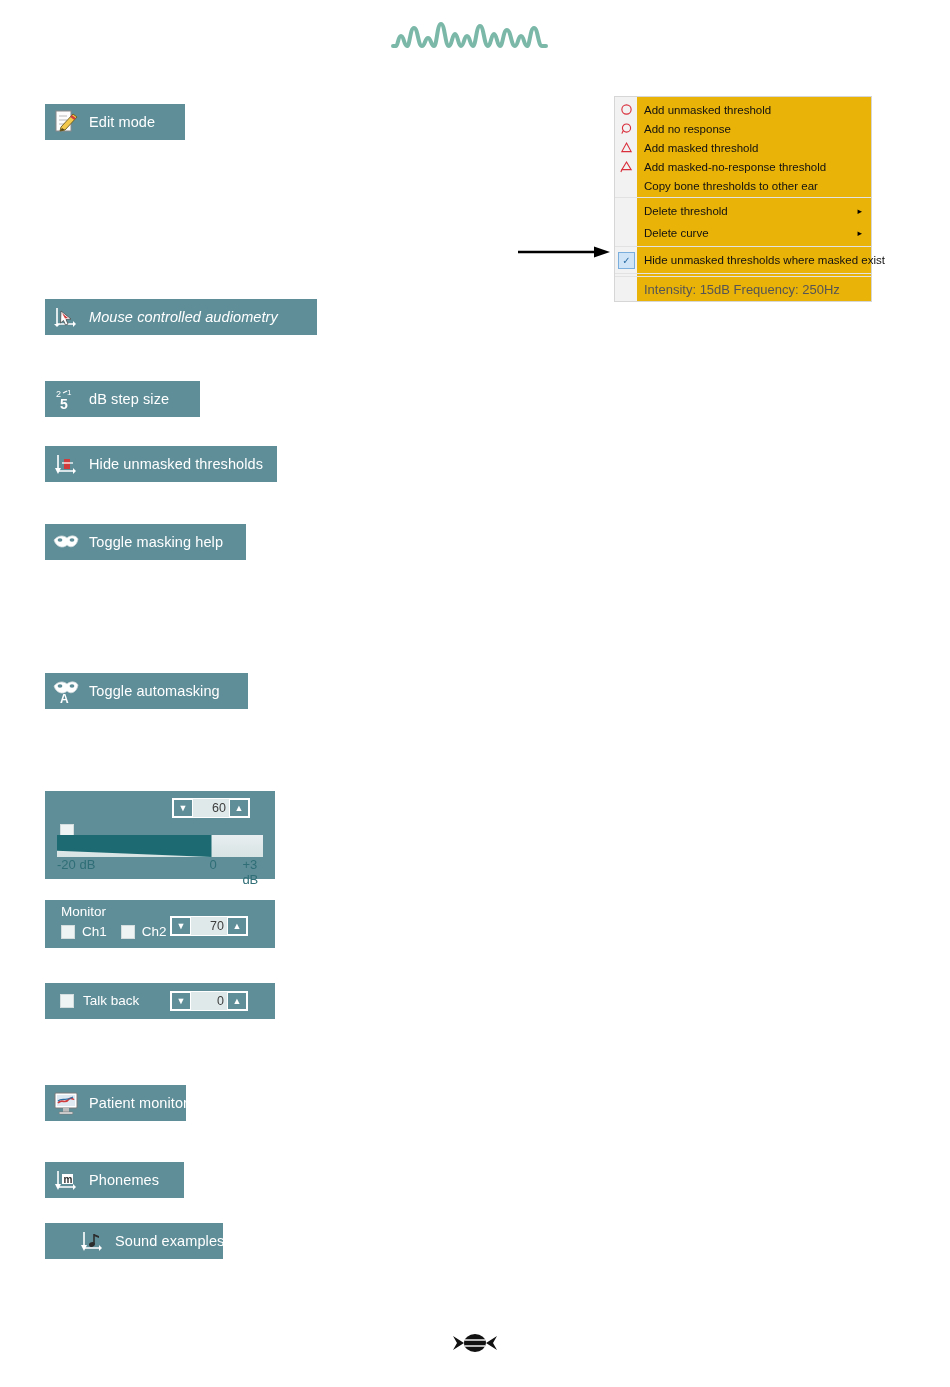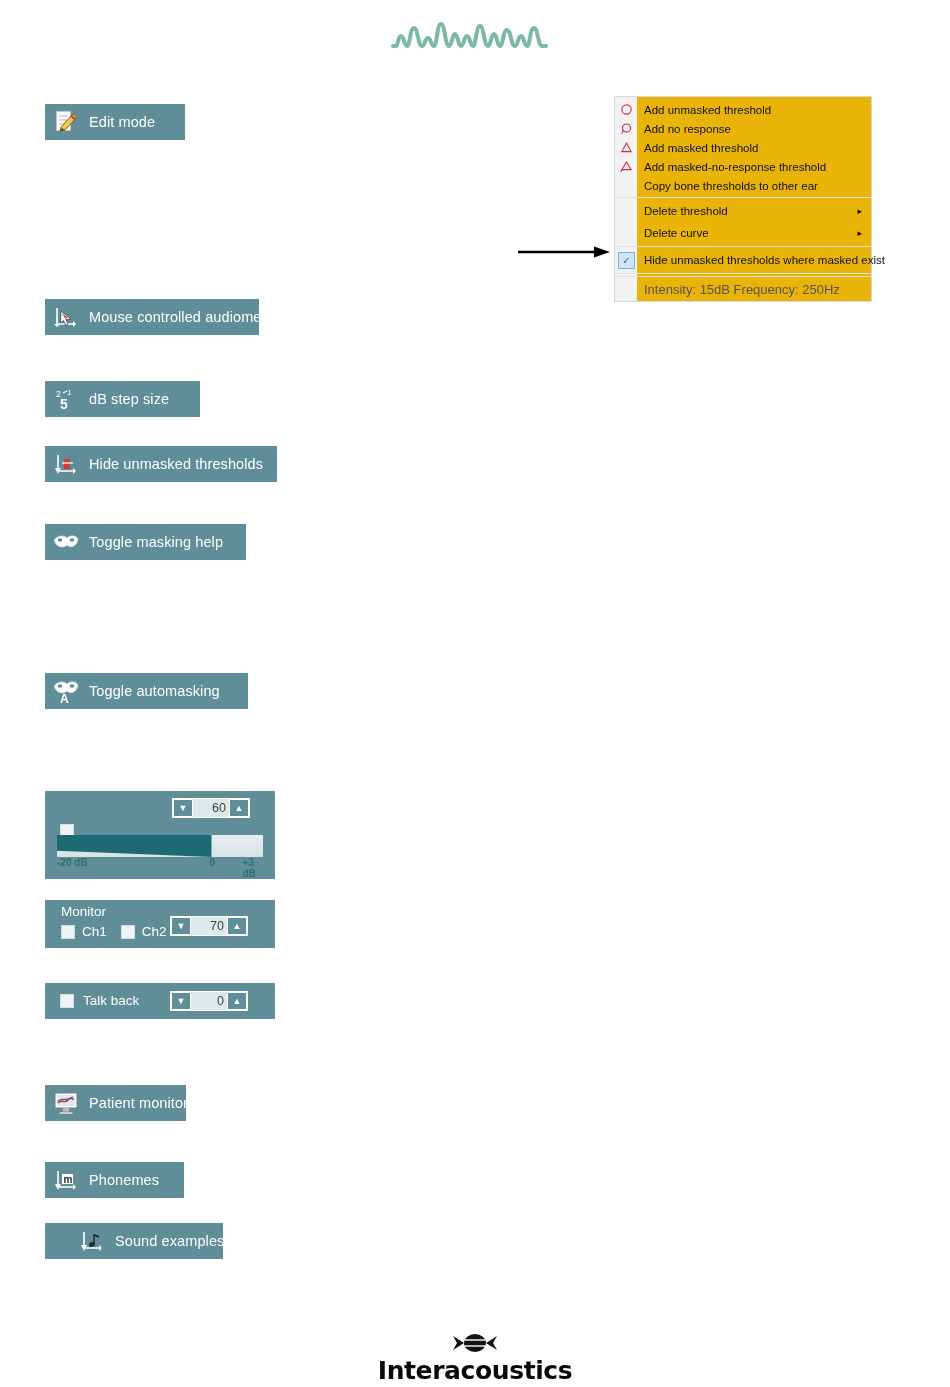--- a/index.html
+++ b/index.html
@@ -115,23 +115,22 @@
   }
   .vu-fill {
     position: absolute;
     left: 0; top: 0; bottom: 0;
     background: #1d6a72;
     clip-path: polygon(0 0, 100% 0, 100% 100%, 0 72%);
   }
   .vu-scale {
     position: relative;
     height: 14px;
-    font-size: 10px;
+    font-size: 13px;
     color: #2f6e76;
-    font-weight: bold;
   }
   .vu-scale span { position: absolute; top: 0; }
 
   
   .ctx-menu {
     position: absolute;
     background: #eab308;
     border: 1px solid #d6d6d6;
     box-sizing: border-box;
     font-size: 11.5px;
@@ -249,21 +248,21 @@
       <line x1="8" y1="12" x2="16" y2="12" stroke="#b9b9b9" stroke-width="1"></line>
       <line x1="8" y1="16" x2="14" y2="16" stroke="#b9b9b9" stroke-width="1"></line>
       <path d="M10 19 L22 6 L26 9 L14 22 L9 23 Z" fill="#f2c94c" stroke="#6b5a1e" stroke-width=".9"></path>
       <path d="M9 23 L14 22 L11 20 Z" fill="#5a4a18"></path>
       <path d="M20 8 L24 11" stroke="#d13b3b" stroke-width="2.2"></path>
     </svg>
   </span>
   <span class="btn-label">Edit mode</span>
 </div>
 
-<div class="tool-btn" style="left:45px;top:299px;width:214px;">
+<div class="tool-btn" style="left:45px;top:299px;width:272px;font-style:italic;">
   <span class="btn-icon">
     <svg viewBox="0 0 30 28" width="30" height="28">
       <path d="M6 5 L6 21 L24 21" fill="none" stroke="#ffffff" stroke-width="1.6"></path>
       <path d="M22 18 L25 21 L22 24 Z" fill="#ffffff"></path>
       <path d="M6 18 L3 21 L6 24 Z" fill="#ffffff" transform="rotate(-90 6 21)"></path>
       <path d="M10 8 L20 16 L15 16.5 L17 21 L14.5 22 L12.5 17.5 L9.5 20 Z" fill="#ffffff" stroke="#4a4a4a" stroke-width=".8"></path>
       <path d="M11 10 L17 15 L14 15.5 Z" fill="#d13b3b"></path>
     </svg>
   </span>
   <span class="btn-label">Mouse controlled audiometry</span>
@@ -500,14 +499,13 @@
 </div>
 
 <div class="footer-logo">
   <svg class="footer-mark" viewBox="0 0 46 22" width="46" height="22">
     <ellipse cx="23" cy="11" rx="11" ry="9" fill="#111111"></ellipse>
     <path d="M12 11 L1 4 L5 11 L1 18 Z" fill="#111111"></path>
     <path d="M34 11 L45 4 L41 11 L45 18 Z" fill="#111111"></path>
     <path d="M12.5 8 L33.5 8" stroke="#ffffff" stroke-width="1.4"></path>
     <path d="M12.5 14 L33.5 14" stroke="#ffffff" stroke-width="1.4"></path>
   </svg>
-  <div class="footer-name">Interacoustics</div>
 </div>
 
 </body></html>

